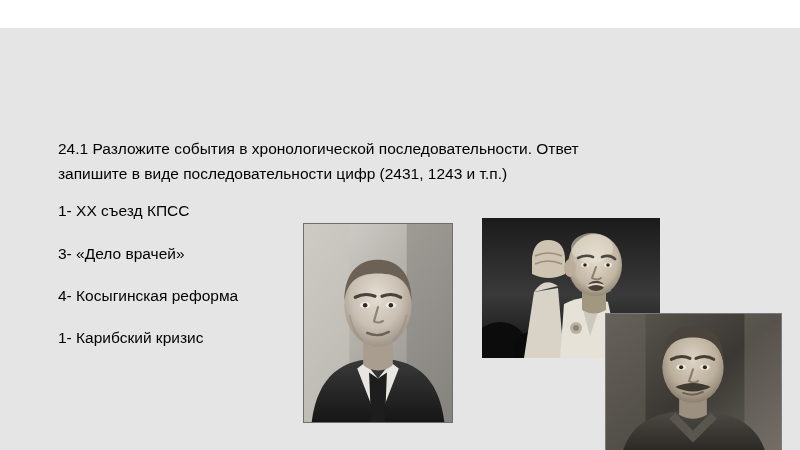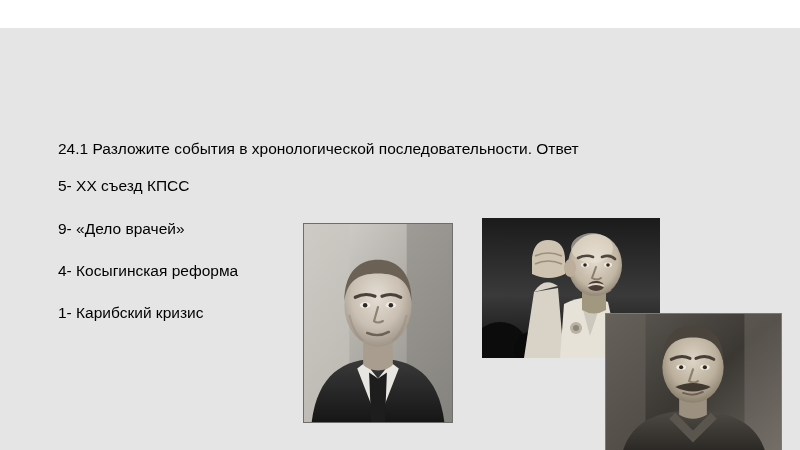--- a/index.html
+++ b/index.html
@@ -87,25 +87,26 @@
 </style>
 </head>
 <body>
 
 <div class="slide">
 
   <div class="content">
 
     <p class="q-intro">
       <span>24.1 Разложите события в хронологической последовательности. Ответ</span>
+      <span class="line2">запишите в виде последовательности цифр (2431, 1243 и т.п.)</span>
     </p>
 
     <div class="options">
-      <p class="option">5- XX съезд КПСС</p>
-      <p class="option">9- «Дело врачей»</p>
+      <p class="option">1- XX съезд КПСС</p>
+      <p class="option">3- «Дело врачей»</p>
       <p class="option">4- Косыгинская реформа</p>
       <p class="option">1- Карибский кризис</p>
     </div>
 
   </div>
 
   <div class="photo" id="photo-kosygin">
     <svg viewBox="0 0 150 200" preserveAspectRatio="xMidYMid slice" aria-hidden="true">
       <defs>
         <linearGradient id="kbg" x1="0" y1="0" x2="1" y2="1">

